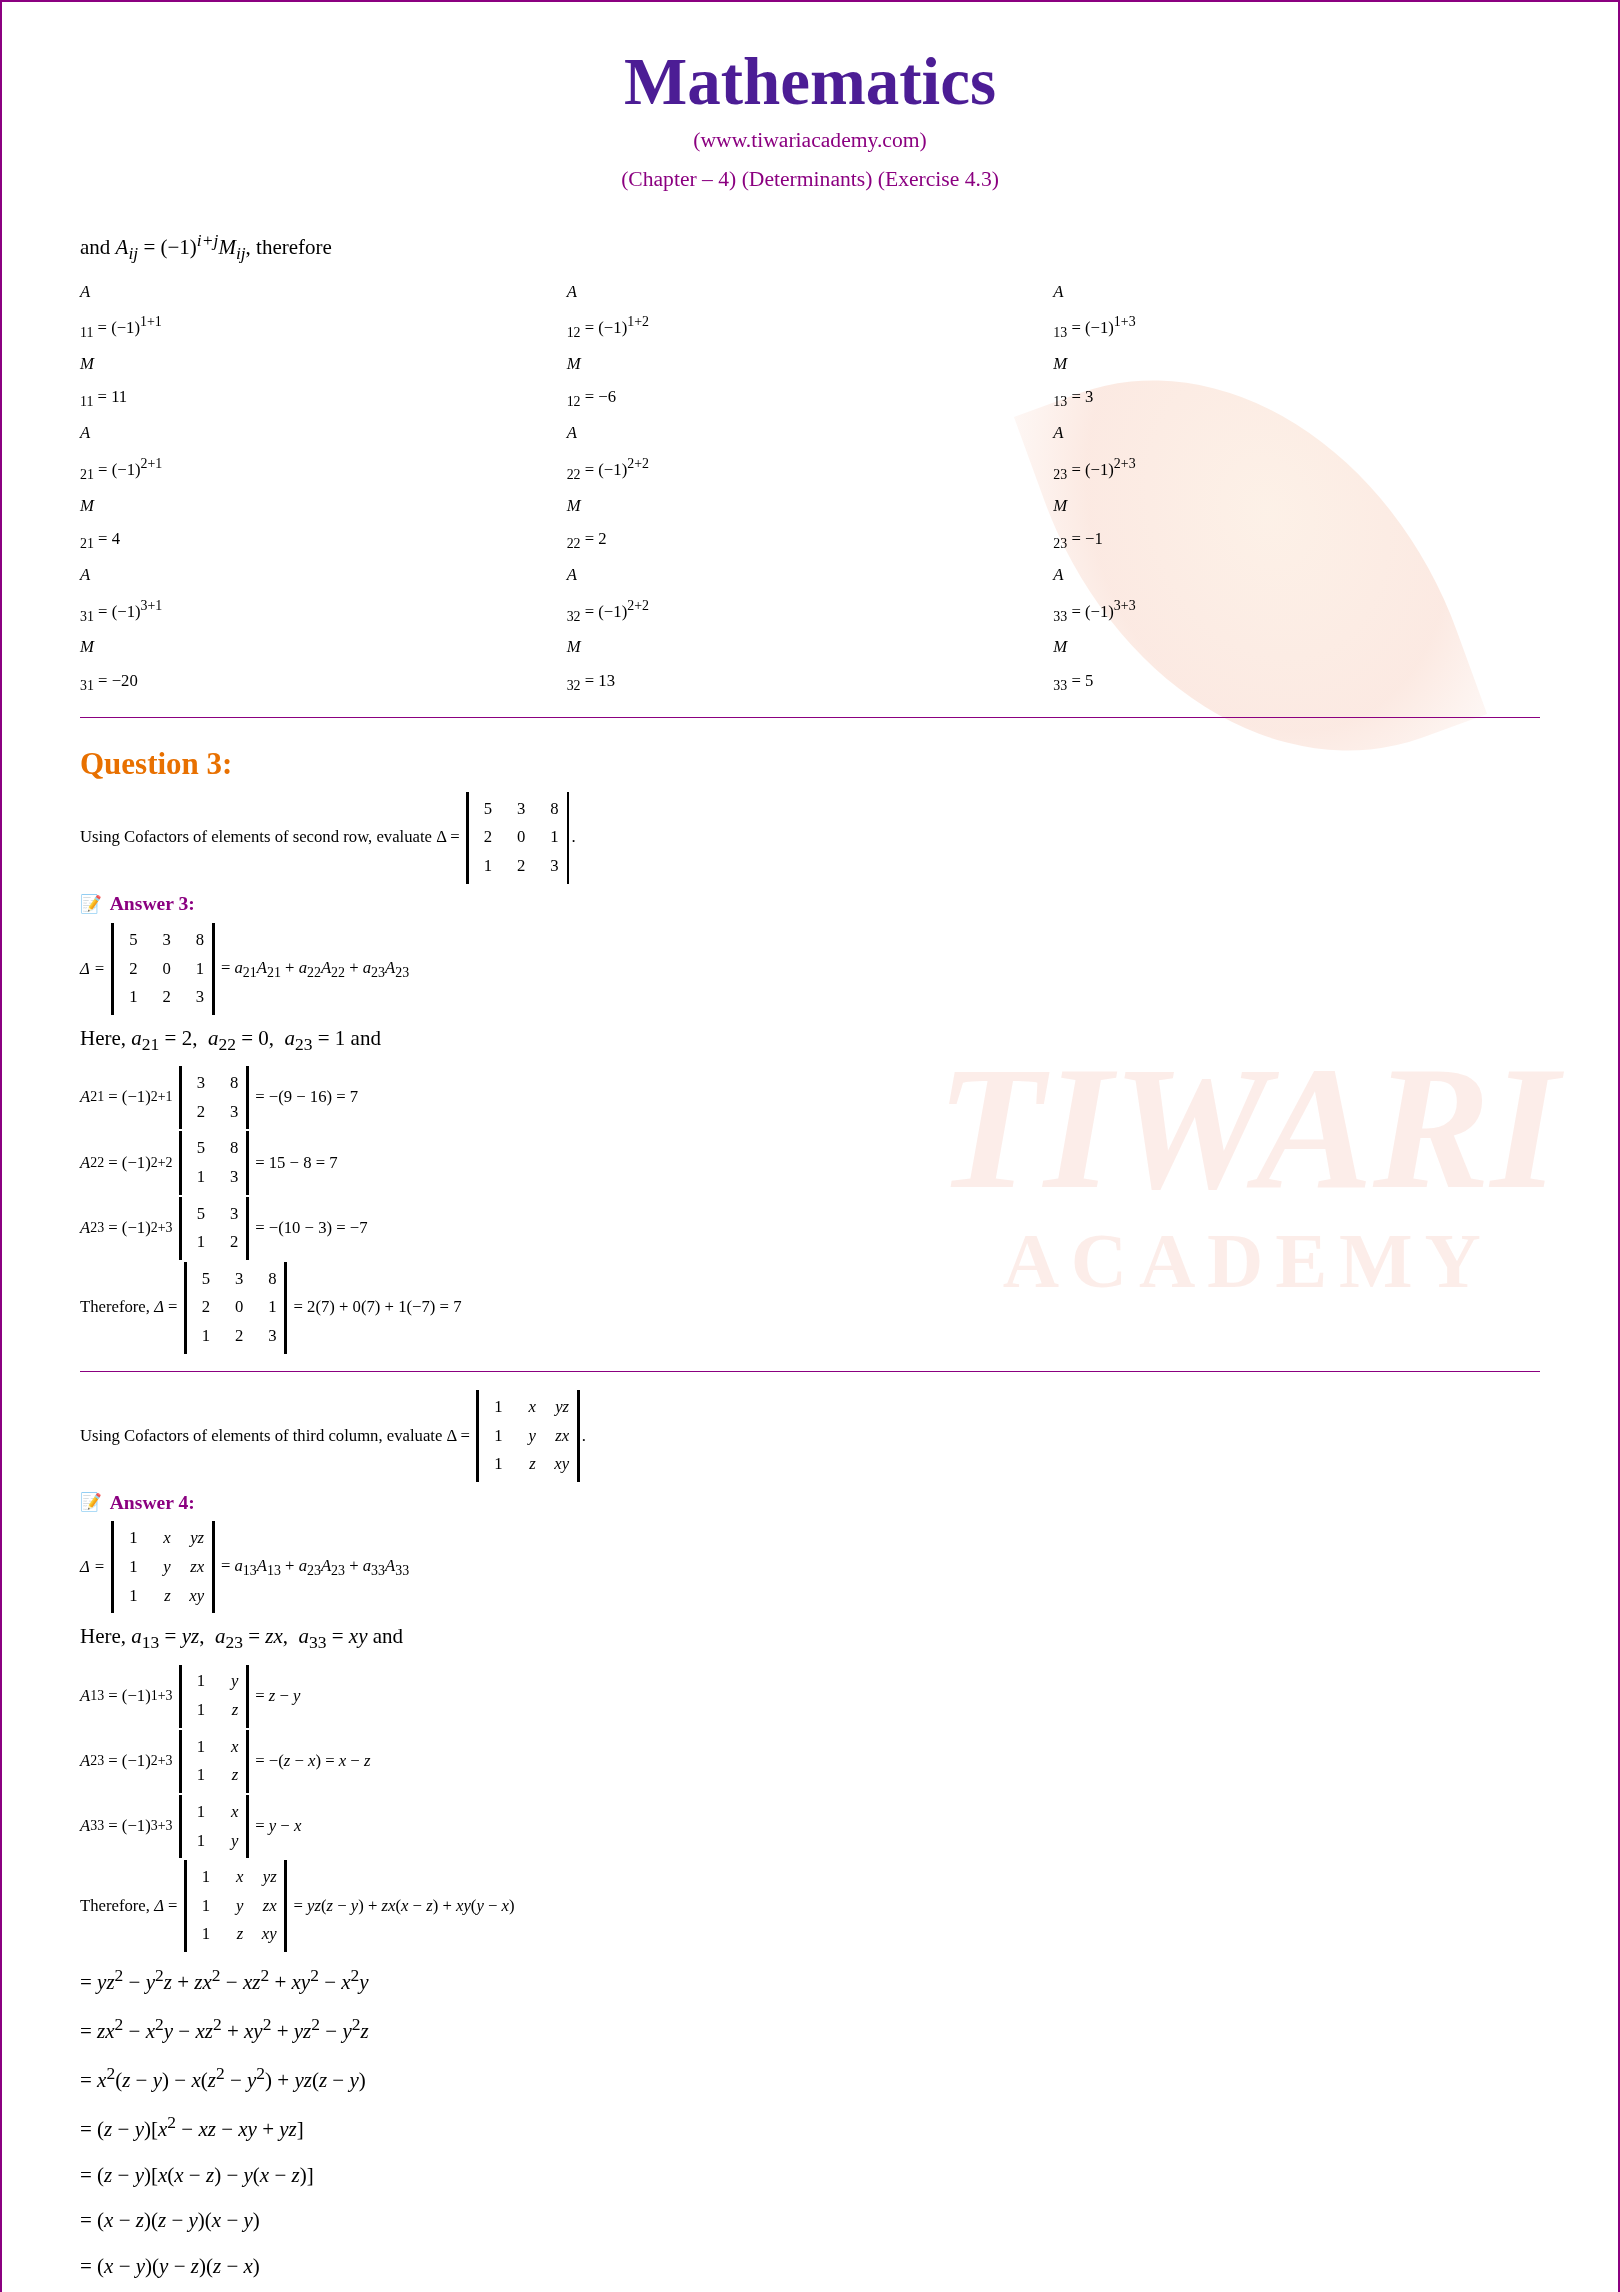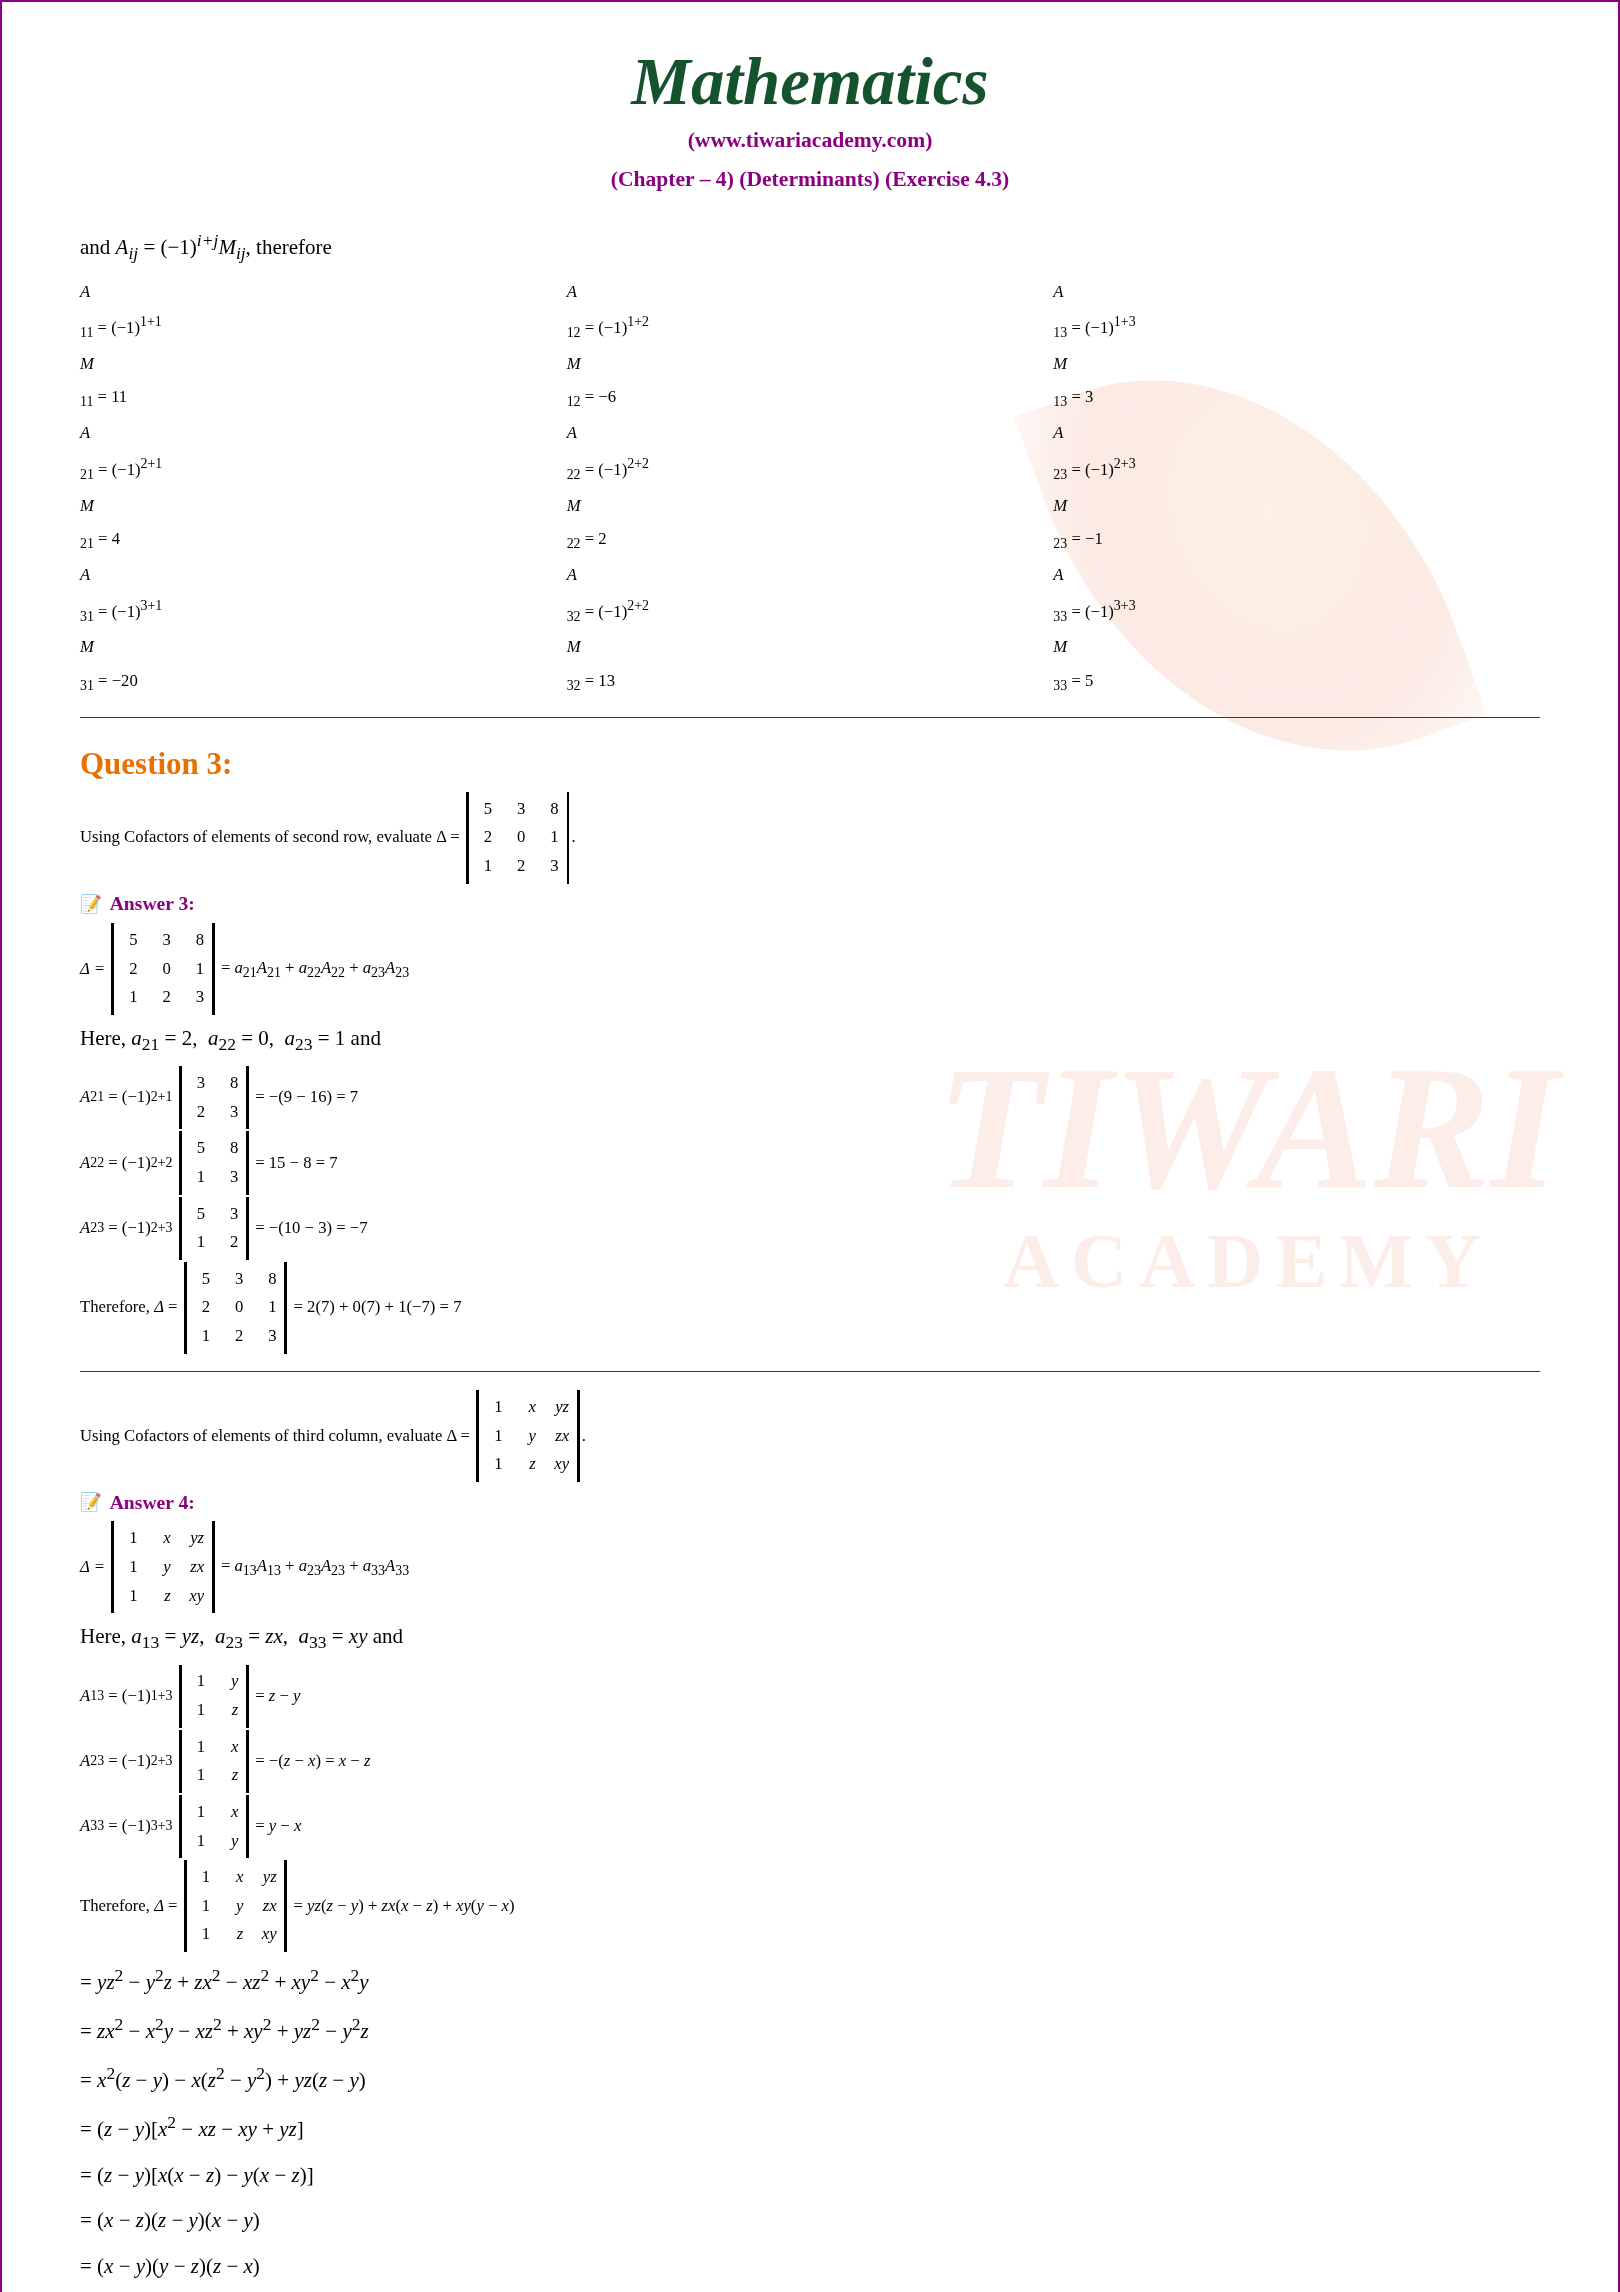--- a/index.html
+++ b/index.html
@@ -61,29 +61,28 @@
       z-index: 1;
     }
     
     .header {
       text-align: center;
       margin-bottom: 23.5px;
     }
     .title-math {
       font-size: 67px;
       font-weight: bold;
-      font-style: italic;
-      color: #14532d;
+      color: #4c1d95;
       font-family: 'Times New Roman', serif;
       line-height: 1.2;
     }
     .subtitle {
       font-size: 21.6px;
       color: #8b0080;
-      font-weight: bold;
+      font-weight: normal;
       line-height: 1.8;
     }
     
     .section {
       margin-bottom: 17.6px;
       font-size: 16.7px;
       line-height: 2;
     }
     .question-heading {
       color: #e87000;

